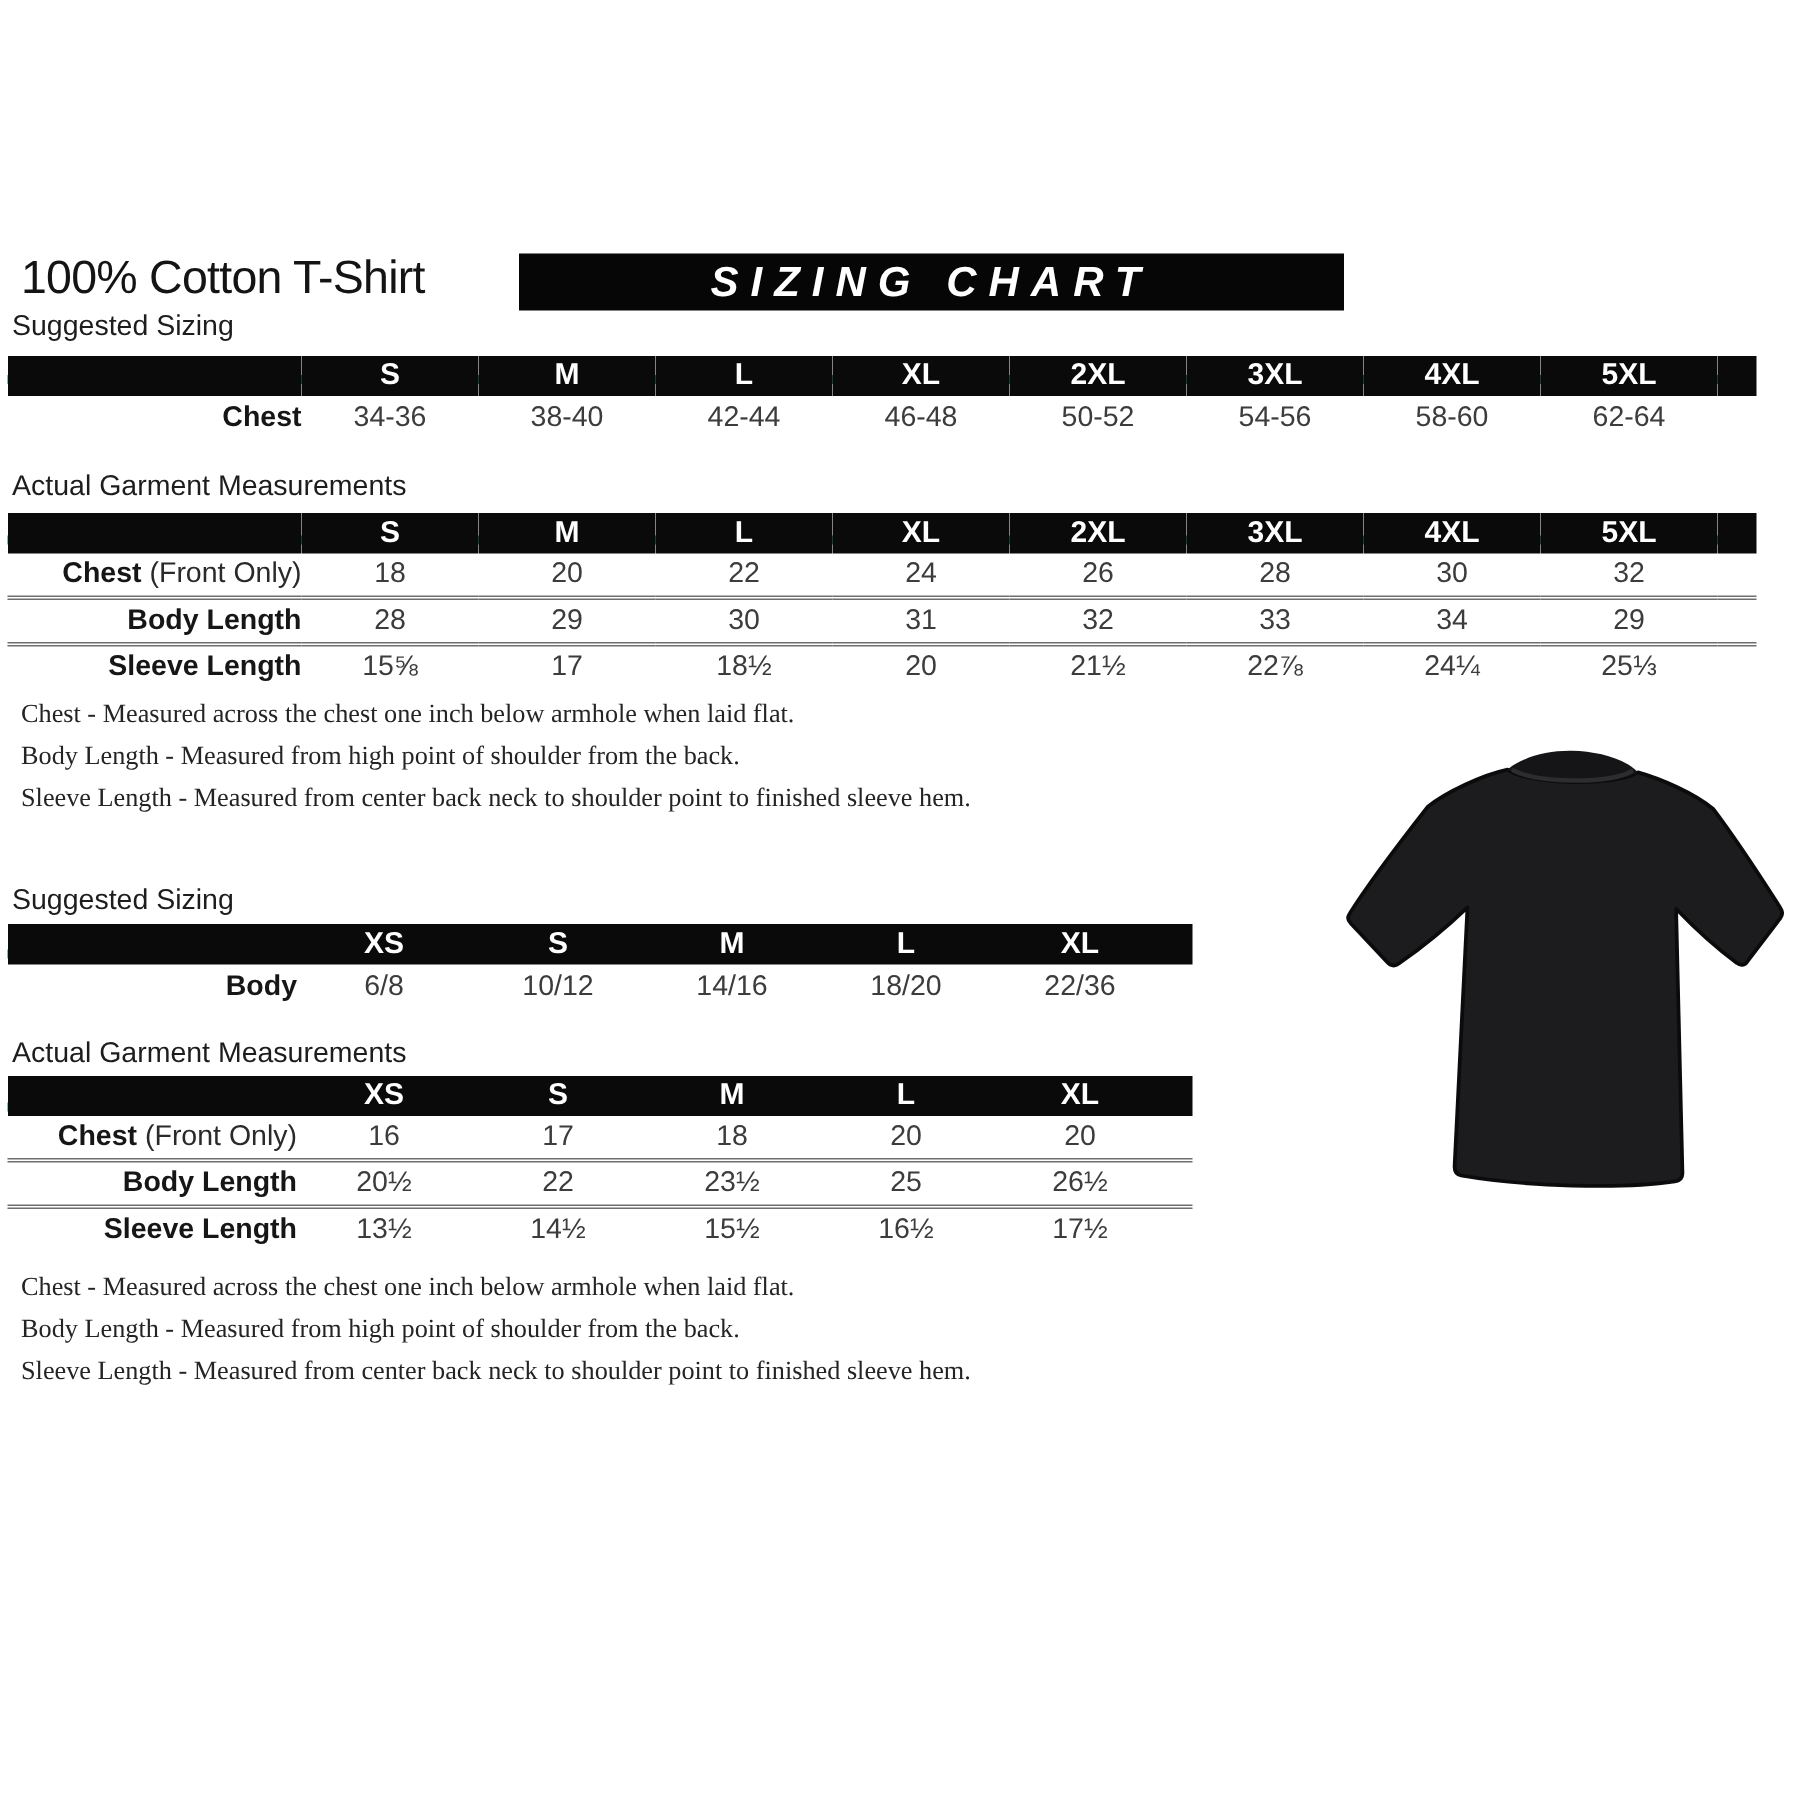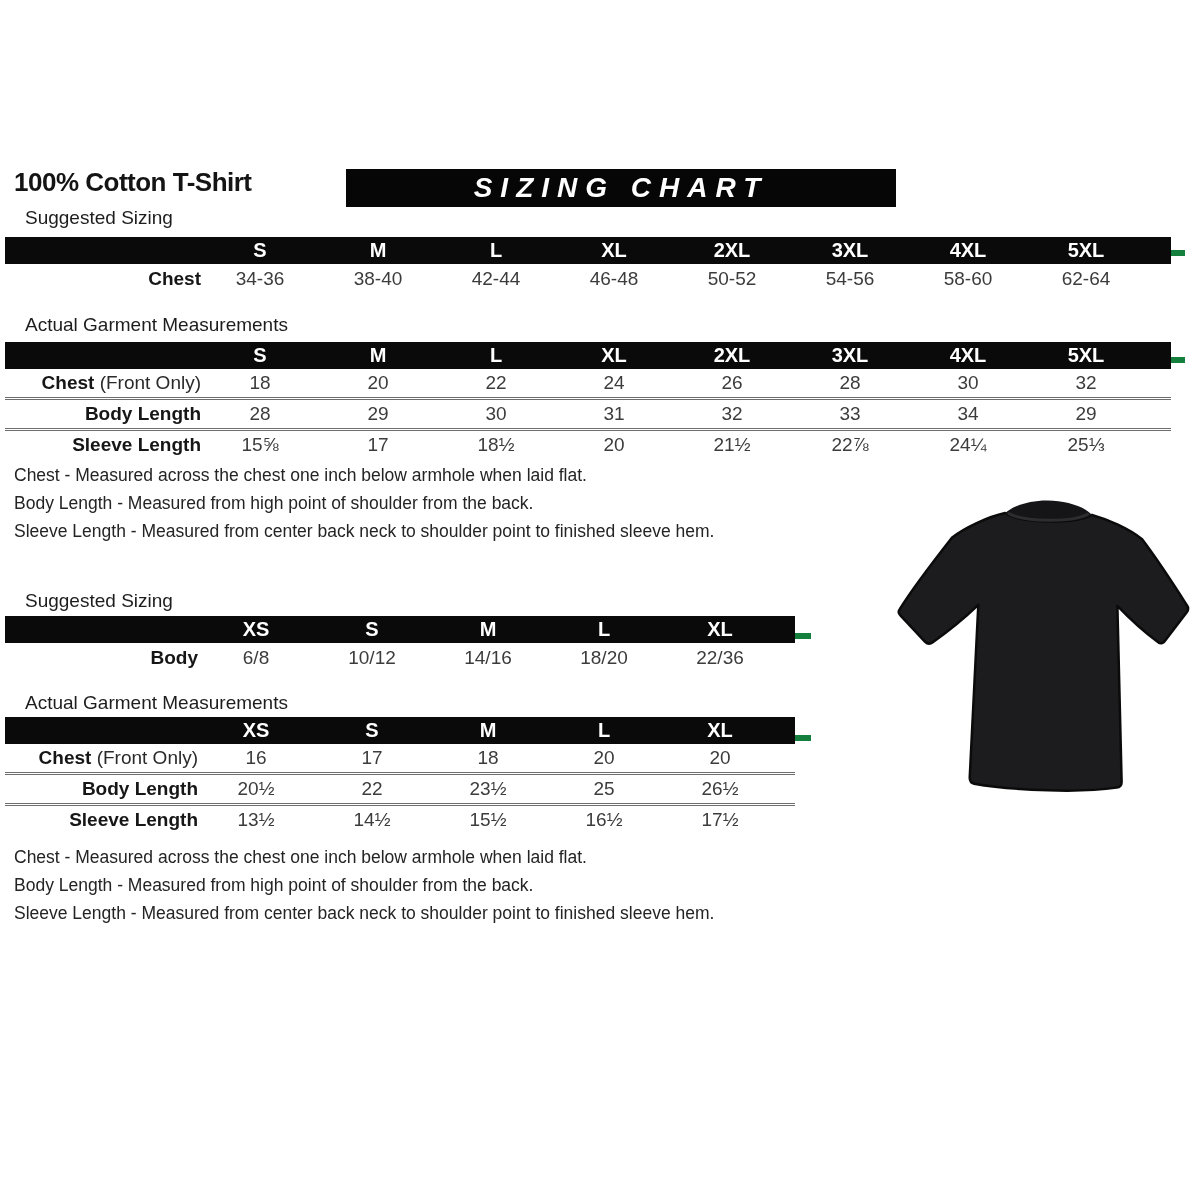--- a/index.html
+++ b/index.html
@@ -1,48 +1,48 @@
 <!DOCTYPE html>
 <html><head>
 <meta charset="utf-8">
 <style>
   html,body{margin:0;padding:0;background:#fff;}
   .canvas{
     position:relative;width:1200px;height:1200px;background:#ffffff;overflow:hidden;
     font-family:"Liberation Sans","DejaVu Sans",sans-serif;color:#1c1c1c;
   }
   .h1{
-    position:absolute;left:14px;top:167px;font-size:26px;font-weight:bold;
+    position:absolute;left:14px;top:167px;font-size:31px;font-weight:normal;
     color:#141414;letter-spacing:-0.5px;white-space:nowrap;
   }
   .h1.youth{left:2px;top:551px;}
   .banner{
     position:absolute;left:346px;top:169px;width:550px;height:38px;background:#060606;
     display:flex;align-items:center;justify-content:center;
   }
   .banner span{color:#ffffff;font-size:28px;font-weight:bold;letter-spacing:8px;white-space:nowrap;font-style:italic;}
   .section-label{
-    position:absolute;left:22px;font-size:19px;color:#1d1d1d;
+    position:absolute;left:5px;font-size:19px;color:#1d1d1d;
     border-bottom:6px solid #15803d;padding:0 0 21px 3px;box-sizing:border-box;
   }
   .tbl{
     position:absolute;left:5px;border-collapse:collapse;table-layout:fixed;
   }
   .tbl th{
     background:#0a0a0a;color:#ffffff;font-size:20px;font-weight:bold;
     height:27px;text-align:center;padding:0;overflow:hidden;
   }
   .tbl td{
     font-size:19px;color:#3c3c3c;text-align:center;height:30px;padding:0;white-space:nowrap;
   }
   .tbl td.lbl{text-align:right;padding-left:12px;color:#2a2a2a;}
   .tbl td.lbl b{color:#161616;}
   .tbl tr.sep td{border-top:3px double #6e6e6e;}
   .tbl.compact td{height:28px;}
-  .notes{position:absolute;left:14px;font-size:17.5px;color:#242424;line-height:28px;white-space:nowrap;}
+  .notes{position:absolute;left:14px;font-size:17.5px;color:#242424;line-height:28px;white-space:nowrap;font-family:Liberation Serif, serif;}
   .tshirt{position:absolute;left:894px;top:496px;width:298px;height:302px;}
 </style>
 </head>
 <body>
 
 <div class="canvas">
 
   <div class="h1">100% Cotton T-Shirt</div>
   <div class="banner">
     <span>SIZING CHART</span>

